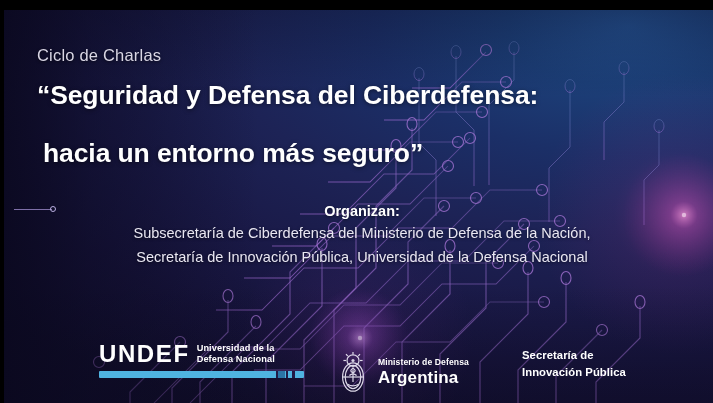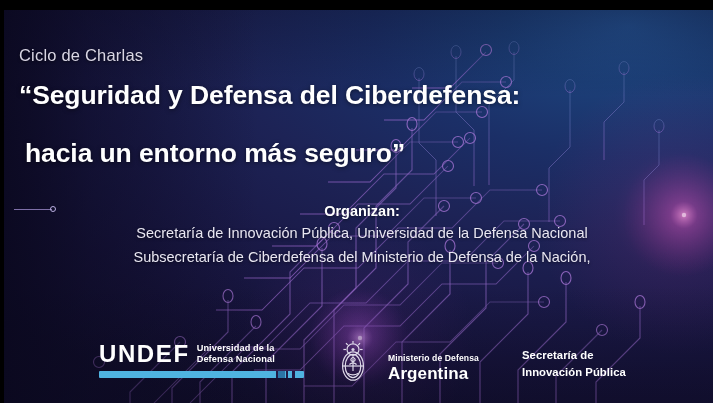--- a/index.html
+++ b/index.html
@@ -39,21 +39,21 @@
     position: absolute;
     inset: 0;
     pointer-events: none;
     background:
       linear-gradient(to right, rgba(10,8,30,0.85) 0%, rgba(10,8,30,0.45) 12%, rgba(10,8,30,0.0) 36%),
       linear-gradient(to bottom, rgba(8,6,24,0.28) 0%, rgba(8,6,24,0.0) 22%, rgba(8,6,24,0.0) 70%, rgba(10,8,28,0.38) 100%);
   }
   
   .content {
     position: absolute;
-    left: 15px;
+    left: 33px;
     top: 36px;
     width: 610px;
   }
   .kicker {
     color: #d9d6e4;
     font-size: 16.5px;
     font-weight: 400;
     letter-spacing: 0.2px;
     line-height: 1.2;
     text-shadow: 0 1px 3px rgba(0,0,0,0.55);
@@ -171,24 +171,24 @@
     top: 0;
     width: 7px;
     height: 7px;
     background: #2b74a6;
   }
 
   
   .minis {
     position: absolute;
     left: 332px;
-    top: 8px;
+    top: 19px;
     display: flex;
-    align-items: flex-end;
-    gap: 18px;
+    align-items: center;
+    gap: 8px;
   }
   .minis-text .l1 {
     color: #ffffff;
     font-size: 8.6px;
     font-weight: 700;
     line-height: 1.25;
     letter-spacing: 0.1px;
   }
   .minis-text .l2 {
     color: #ffffff;
@@ -331,22 +331,22 @@
       <div class="title">
         <span class="ln ln1">“Seguridad y Defensa del Ciberdefensa:</span>
         <span class="ln ln2">hacia un entorno más seguro”</span>
       </div>
     </div>
 
     <div class="org">
       <span class="org-rule"></span>
       <span class="org-dot"></span>
       <div class="org-label">Organizan:</div>
+      <div class="org-line">Subsecretaría de Ciberdefensa del Ministerio de Defensa de la Nación,</div>
       <div class="org-line">Secretaría de Innovación Pública, Universidad de la Defensa Nacional</div>
-      <div class="org-line">Subsecretaría de Ciberdefensa del Ministerio de Defensa de la Nación,</div>
     </div>
 
     <div class="logos">
 
       <div class="undef">
         <div class="undef-row">
           <span class="undef-word">UNDEF</span>
           <span class="undef-sub">
             <span>Universidad de la</span><br>
             <span>Defensa Nacional</span>

